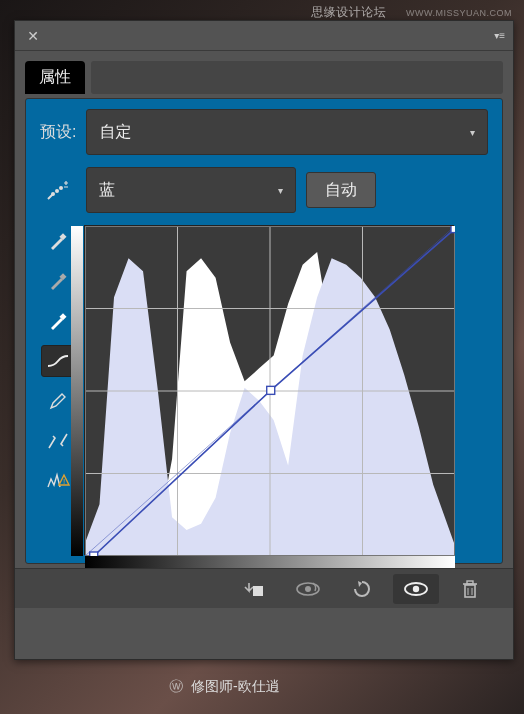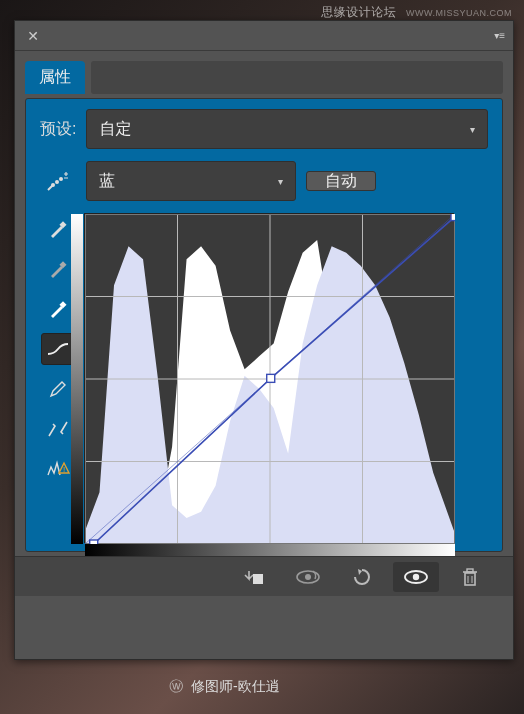--- a/index.html
+++ b/index.html
@@ -27,21 +27,21 @@
   .titlebar {
     display: flex; align-items: center; height: 30px;
     background: #535353;
     border-bottom: 1px solid #3a3a3a;
     padding: 0 8px;
   }
   .close-x { color: #ccc; cursor: pointer; font-size: 14px; width: 20px; text-align: center; }
   .flyout { margin-left: auto; color: #ccc; font-size: 10px; }
   .tabrow { display: flex; padding: 10px 10px 0 10px; }
   .tab {
-    background: #0369a1; color: #eee; padding: 6px 14px;
+    background: #000000; color: #eee; padding: 6px 14px;
     font-size: 16px; border-top-left-radius: 4px; border-top-right-radius: 4px;
     margin-right: 6px;
   }
   .tabrest { flex: 1; background: #454545; border-radius: 3px; }
   .typerow {
     display: flex; align-items: center; gap: 12px;
     padding: 12px 14px 10px 14px;
   }
   .adj-icon {
     width: 32px; height: 28px; background: #3a3a3a;
@@ -56,28 +56,28 @@
   .inner {
     margin: 4px 10px 0 10px;
     background: #0369a1;
     border: 1px solid #333;
     border-radius: 3px;
     padding: 10px 14px 8px 14px;
   }
   .row { display: flex; align-items: center; gap: 10px; margin-bottom: 12px; }
   .label { font-size: 16px; color: #ddd; white-space: nowrap; }
   .select {
-    flex: 1; height: 40px; background: #3f3f3f;
+    flex: 1; height: 46px; background: #3f3f3f;
     border: 1px solid #2f2f2f; border-radius: 3px;
     display: flex; align-items: center; justify-content: space-between;
     padding: 0 12px; font-size: 16px; color: #eee; cursor: pointer;
   }
   .select .chev { font-size: 10px; color: #ccc; }
   .btn {
-    height: 20px; padding: 0 18px; background: #595959;
+    height: 36px; padding: 0 18px; background: #595959;
     border: 1px solid #333; border-radius: 3px;
     font-size: 16px; color: #eee; display: flex; align-items: center;
     cursor: pointer;
   }
   .finger-icon { width: 36px; display: flex; justify-content: center; }
   .curvearea {
     display: flex; gap: 8px; margin-top: 6px;
   }
   .toolcol {
     width: 36px; display: flex; flex-direction: column; align-items: center; gap: 8px;
@@ -122,21 +122,21 @@
     text-align: center; font-size: 14px; color: #ddd; z-index: 2;
   }
 </style>
 </head>
 <body>
 
 <div class="bg-photo"></div>
 
 <div class="watermark">
   <span>思缘设计论坛</span>
-  <span style="font-size:9px;color:rgba(255,255,255,.4);margin-left:6px">WWW.MISSYUAN.COM</span>
+  <span style="font-size:9px;color:rgba(255,255,255,.4);margin-left:16px">WWW.MISSYUAN.COM</span>
 </div>
 
 <div class="panel">
 
   <div class="titlebar">
     <span class="close-x">✕</span>
     <span class="flyout">▾≡</span>
   </div>
 
   <div class="tabrow">

